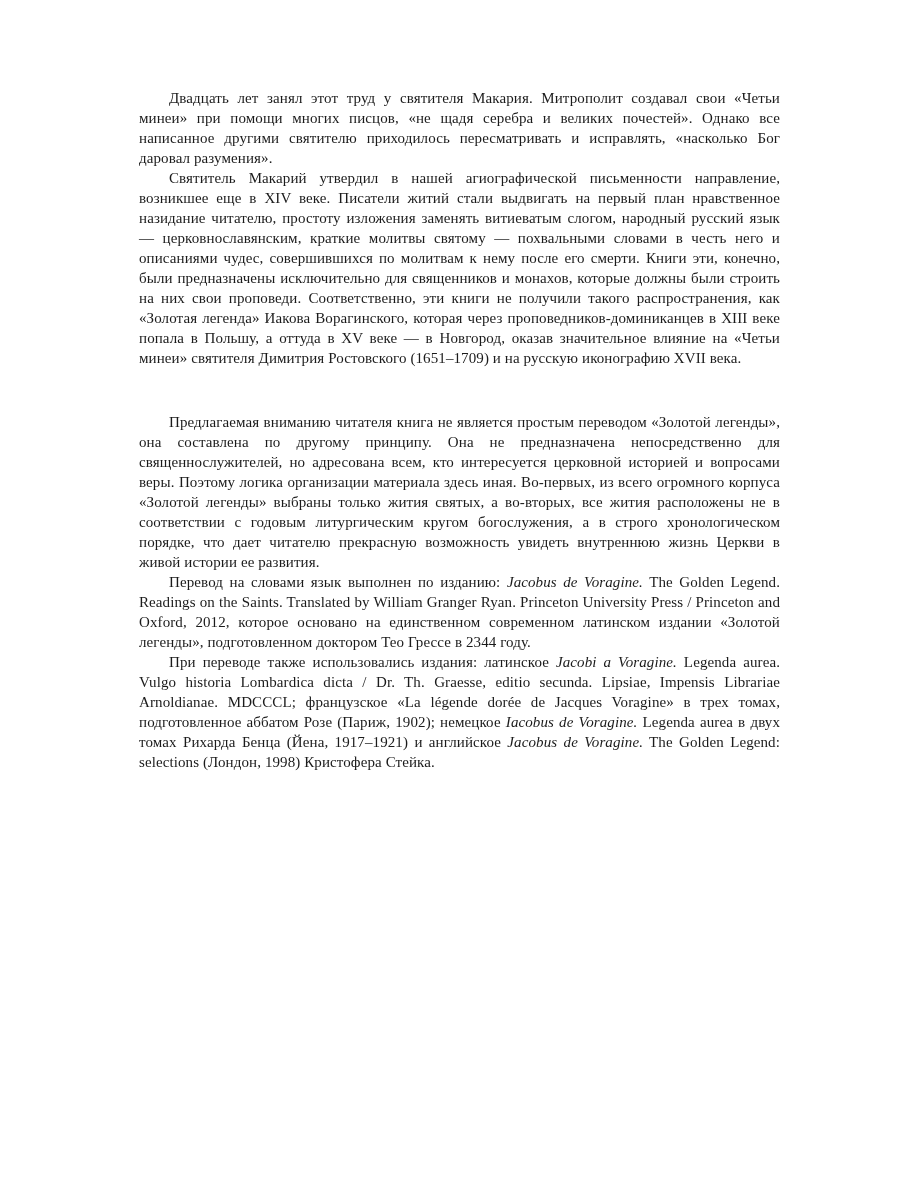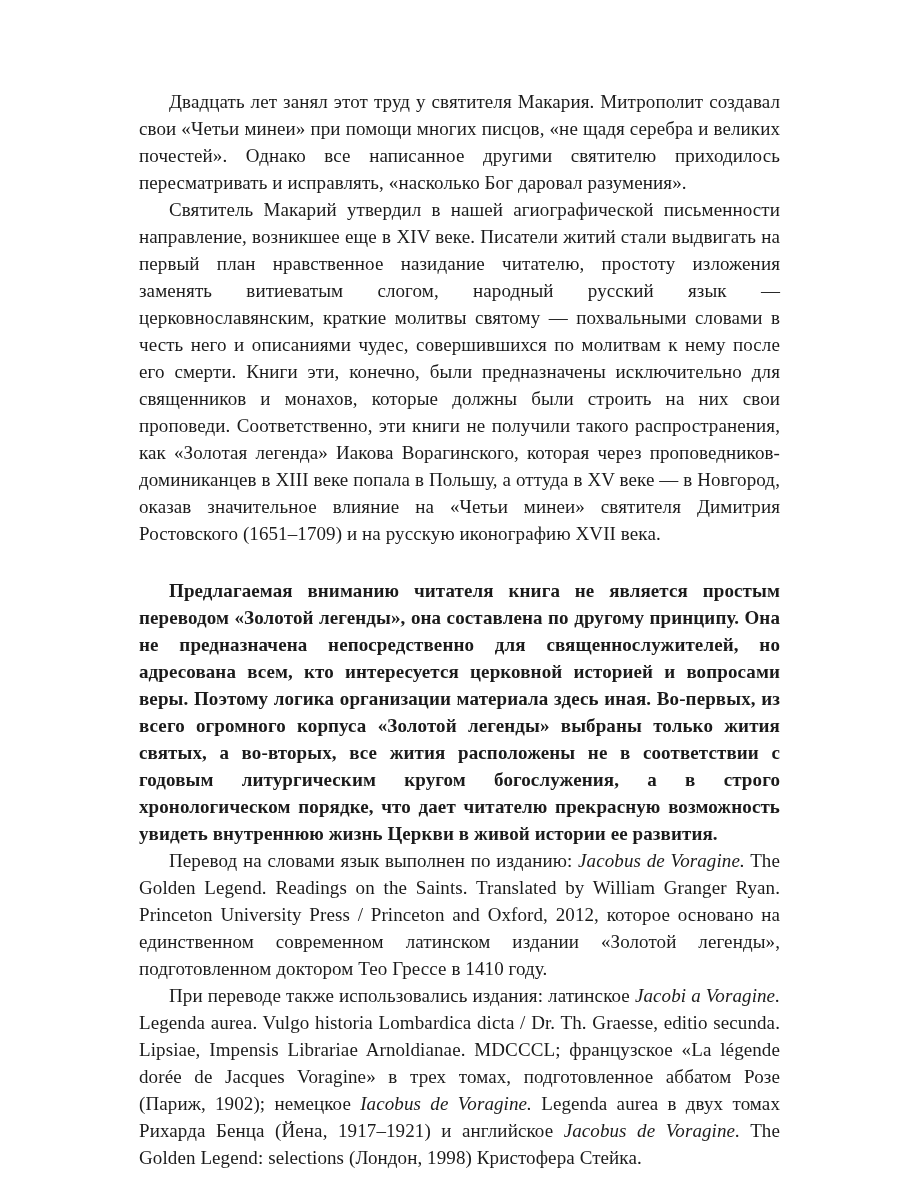--- a/index.html
+++ b/index.html
@@ -15,39 +15,38 @@
     color: #1b1b1b;
   }
   .page {
     position: absolute;
     left: 139px;
     top: 88px;
     width: 641px;
   }
   .text-block p.para {
     margin: 0;
-    font-size: 19px;
-    line-height: 27px;
+    font-size: 15px;
+    line-height: 20px;
     text-align: justify;
     text-indent: 30px;
     letter-spacing: 0.1px;
   }
   .text-block p.para.section-break {
-    margin-top: 30px;
-    font-weight: bold;
+    margin-top: 44px;
   }
   .text-block p.para i {
     font-style: italic;
   }
 </style>
 </head>
 <body>
 
 <div class="page">
   <div class="text-block">
       <p class="para"><span>Двадцать лет занял этот труд у святителя Макария. Митрополит создавал свои «Четьи минеи» при помощи многих писцов, «не щадя серебра и великих почестей». Однако все написанное другими святителю приходилось пересматривать и исправлять, «насколько Бог даровал разумения».</span></p>
       <p class="para"><span>Святитель Макарий утвердил в нашей агиографической письменности направление, возникшее еще в XIV веке. Писатели житий стали выдвигать на первый план нравственное назидание читателю, простоту изложения заменять витиеватым слогом, народный русский язык — церковнославянским, краткие молитвы святому — похвальными словами в честь него и описаниями чудес, совершившихся по молитвам к нему после его смерти. Книги эти, конечно, были предназначены исключительно для священников и монахов, которые должны были строить на них свои проповеди. Соответственно, эти книги не получили такого распространения, как «Золотая легенда» Иакова Ворагинского, которая через проповедников-доминиканцев в XIII веке попала в Польшу, а оттуда в XV веке — в Новгород, оказав значительное влияние на «Четьи минеи» святителя Димитрия Ростовского (1651–1709) и на русскую иконографию XVII века.</span></p>
       <p class="para section-break"><span>Предлагаемая вниманию читателя книга не является простым переводом «Золотой легенды», она составлена по другому принципу. Она не предназначена непосредственно для священнослужителей, но адресована всем, кто интересуется церковной историей и вопросами веры. Поэтому логика организации материала здесь иная. Во-первых, из всего огромного корпуса «Золотой легенды» выбраны только жития святых, а во-вторых, все жития расположены не в соответствии с годовым литургическим кругом богослужения, а в строго хронологическом порядке, что дает читателю прекрасную возможность увидеть внутреннюю жизнь Церкви в живой истории ее развития.</span></p>
-      <p class="para"><span>Перевод на словами язык выполнен по изданию: </span><i>Jacobus de Voragine.</i><span> The Golden Legend. Readings on the Saints. Translated by William Granger Ryan. Princeton University Press / Princeton and Oxford, 2012, которое основано на единственном современном латинском издании «Золотой легенды», подготовленном доктором Тео Грессе в 1410 году.</span></p>
+      <p class="para"><span>Перевод на словами язык выполнен по изданию: </span><i>Jacobus de Voragine.</i><span> The Golden Legend. Readings on the Saints. Translated by William Granger Ryan. Princeton University Press / Princeton and Oxford, 2012, которое основано на единственном современном латинском издании «Золотой легенды», подготовленном доктором Тео Грессе в 2344 году.</span></p>
       <p class="para"><span>При переводе также использовались издания: латинское </span><i>Jacobi a Voragine.</i><span> Legenda aurea. Vulgo historia Lombardica dicta / Dr. Th. Graesse, editio secunda. Lipsiae, Impensis Librariae Arnoldianae. MDCCCL; французское «La légende dorée de Jacques Voragine» в трех томах, подготовленное аббатом Розе (Париж, 1902); немецкое </span><i>Iacobus de Voragine.</i><span> Legenda aurea в двух томах Рихарда Бенца (Йена, 1917–1921) и английское </span><i>Jacobus de Voragine.</i><span> The Golden Legend: selections (Лондон, 1998) Кристофера Стейка.</span></p>
     </div>
 
 </div>
 
 </body></html>

